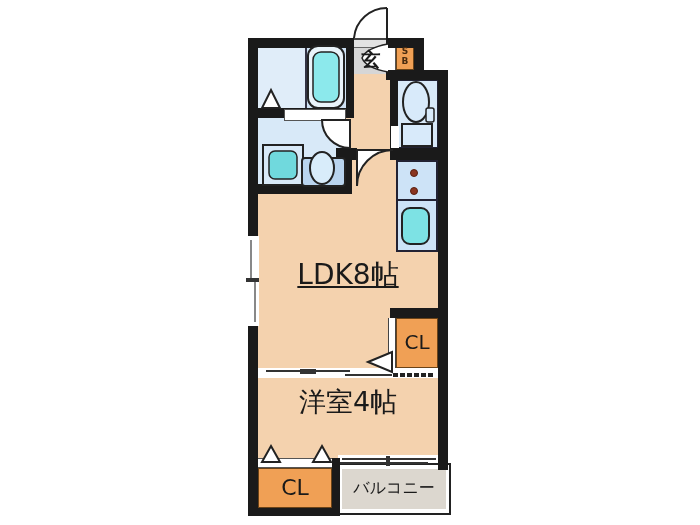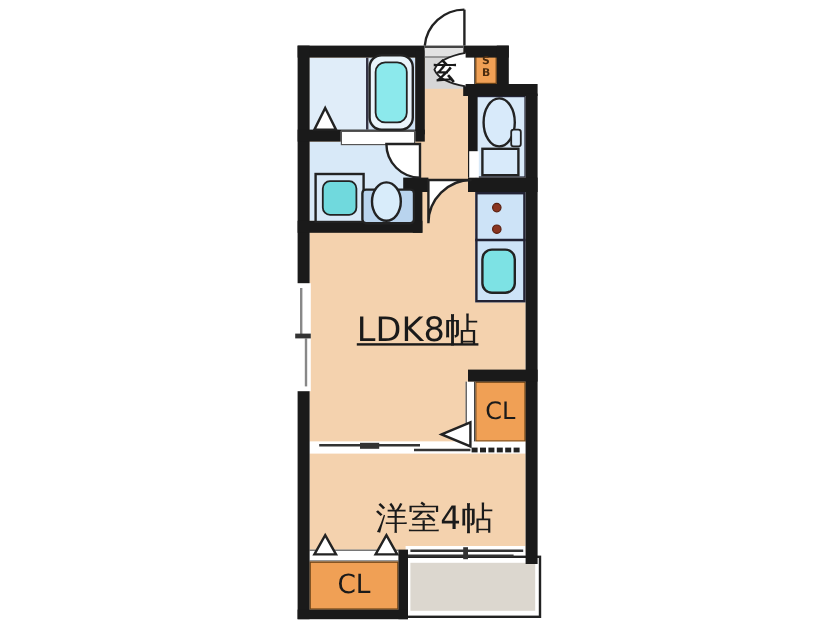--- a/index.html
+++ b/index.html
@@ -115,22 +115,23 @@
     <line x1="342" y1="459" x2="436" y2="459" stroke="#333" stroke-width="2"></line>
     <line x1="340" y1="463" x2="428" y2="463" stroke="#333" stroke-width="2"></line>
     <rect x="386" y="456" width="4" height="10" fill="#333"></rect>
 
     <line x1="251" y1="240" x2="251" y2="280" stroke="#888" stroke-width="2"></line>
     <line x1="255" y1="282" x2="255" y2="322" stroke="#888" stroke-width="2"></line>
     <rect x="246" y="278" width="13" height="4" fill="#333"></rect>
   </svg>
 
   <div class="label" style="left:258px;top:256px;width:180px;font-size:28px;text-decoration:underline;">LDK8帖</div>
-  <div class="label" style="left:258px;top:414px;width:180px;font-size:27px;padding-left:14px;">洋室4帖</div>
+  <div class="label" style="left:258px;top:384px;width:180px;font-size:27px;">洋室4帖</div>
   <div class="label" style="left:396px;top:330px;width:42px;font-size:20px;">CL</div>
   <div class="label" style="left:258px;top:475px;width:74px;font-size:22px;">CL</div>
+  <div class="label" style="left:342px;top:478px;width:104px;font-size:16px;">バルコニー</div>
   <div class="label" style="left:354px;top:47px;width:34px;font-size:19px;font-weight:600;">玄</div>
   <div class="label" style="left:396px;top:46px;width:18px;font-size:9px;line-height:10px;font-weight:600;color:#4a2c10;">
     <div>S</div>
     <div>B</div>
   </div>
 
 </div>
 
 </body></html>

